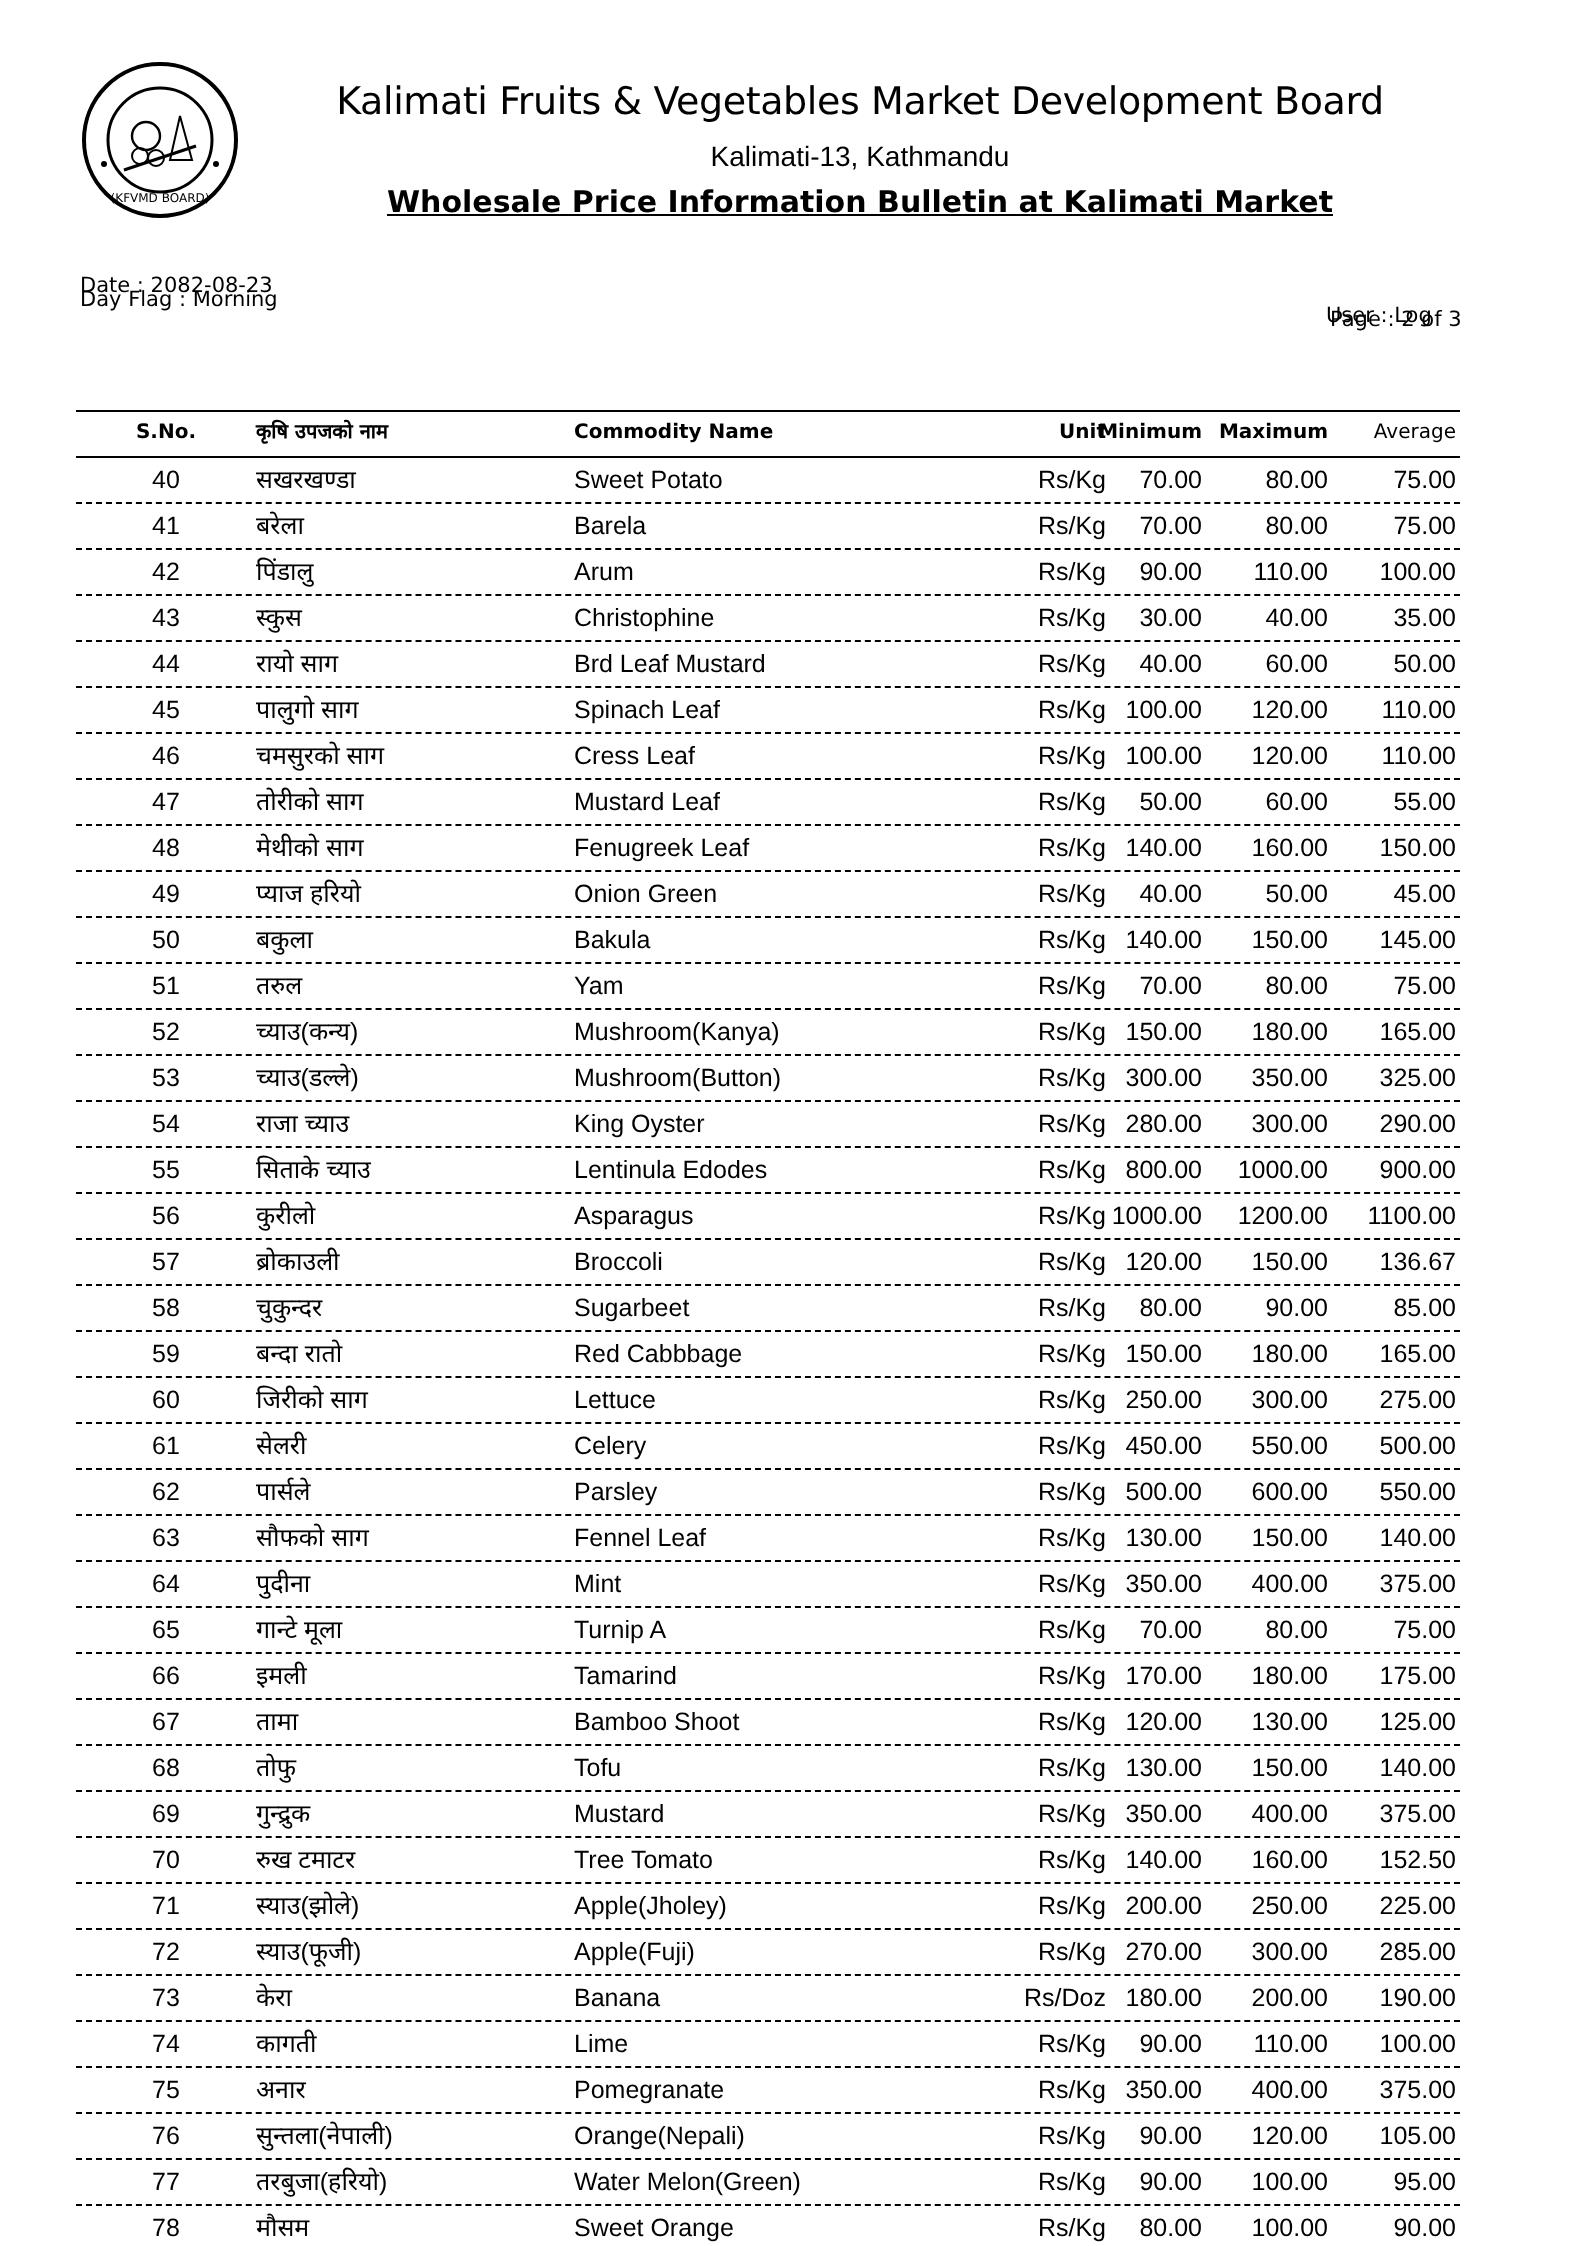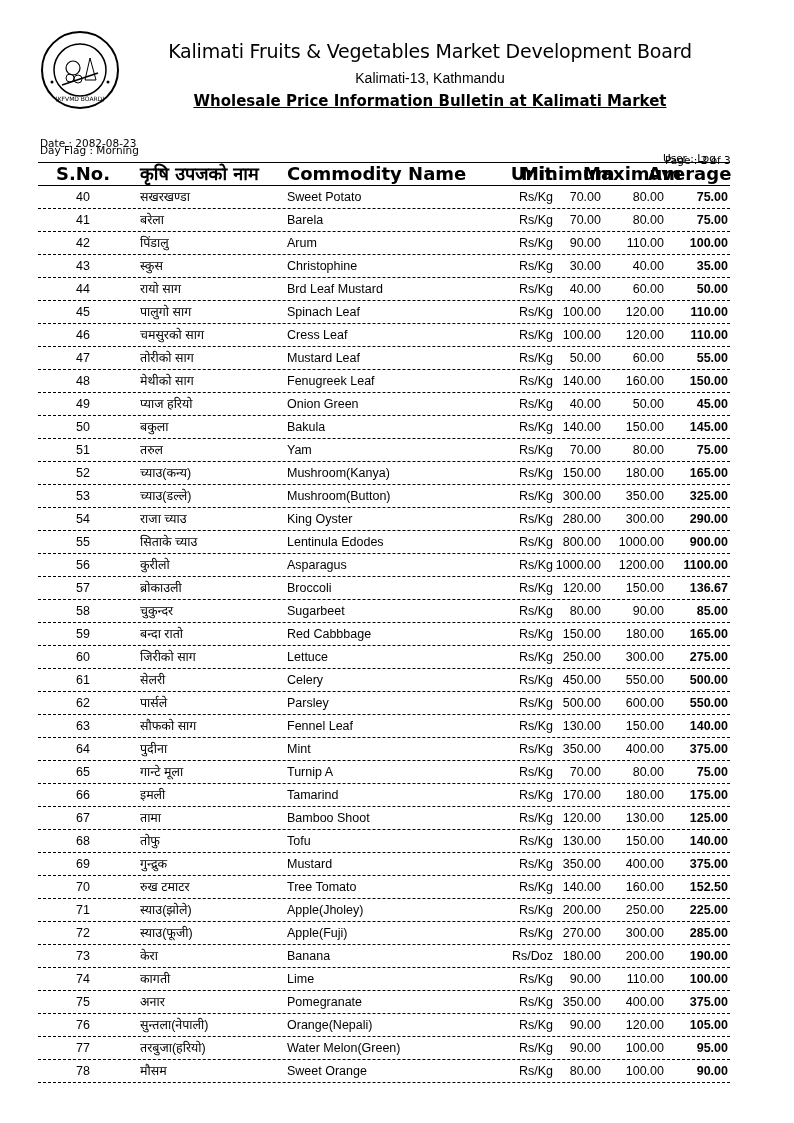--- a/index.html
+++ b/index.html
@@ -4,30 +4,30 @@
 <style>
   html, body { margin:0; padding:0; background:#ffffff; }
   body { width:794px; height:1123px; position:relative; overflow:hidden; color:#000; font-family:"DejaVu Sans", sans-serif; }
   .logo { position:absolute; left:40px; top:30px; width:80px; height:80px; }
   .title { position:absolute; left:0; width:860px; text-align:center; }
   .t1 { top:40px; font-size:19px; font-family:"DejaVu Sans", sans-serif; letter-spacing:-0.2px; }
   .t2 { top:70px; font-size:14px; font-family:"Liberation Sans", sans-serif; }
   .t3 { top:92px; font-size:15px; font-weight:bold; text-decoration:underline; font-family:"DejaVu Sans", sans-serif; }
   .meta { position:absolute; font-size:10.5px; font-family:"DejaVu Sans", sans-serif; }
   .tbl { position:absolute; left:38px; top:162px; width:692px; }
-  .hdr { height:22px; border-top:1.5px solid #000; border-bottom:1.5px solid #000; position:relative; font-weight:bold; font-size:18px; font-family:"DejaVu Sans", sans-serif; }
+  .hdr { height:22px; border-top:1.5px solid #000; border-bottom:1.5px solid #000; position:relative; font-weight:bold; font-size:10px; font-family:"DejaVu Sans", sans-serif;margin-top:43px; }
   .row { height:22px; border-bottom:1px dashed #000; position:relative; font-family:"Liberation Sans", sans-serif; font-size:12.5px; }
   .c { position:absolute; top:0; line-height:22px; white-space:nowrap; }
   .sn { left:0; width:90px; text-align:center; }
-  .np { left:102px; }
+  .np { left:90px; }
   .en { left:249px; }
   .un { left:425px; width:90px; text-align:right; }
   .mn { left:483px; width:80px; text-align:right; }
   .mx { left:545px; width:81px; text-align:right; }
-  .av { left:610px; width:80px; text-align:right; font-weight:bold; }
+  .av { left:610px; width:80px; text-align:right; font-weight:normal; }
   .hdr .np { font-weight:bold; }
 </style>
 </head>
 <body>
 
 <div class="logo">
   <svg width="80" height="80" viewBox="0 0 80 80">
     <circle cx="40" cy="40" r="38" fill="none" stroke="#000" stroke-width="2"></circle>
     <circle cx="40" cy="40" r="26" fill="none" stroke="#000" stroke-width="1.5"></circle>
     <circle cx="33" cy="38" r="7" fill="none" stroke="#000" stroke-width="1.2"></circle>

